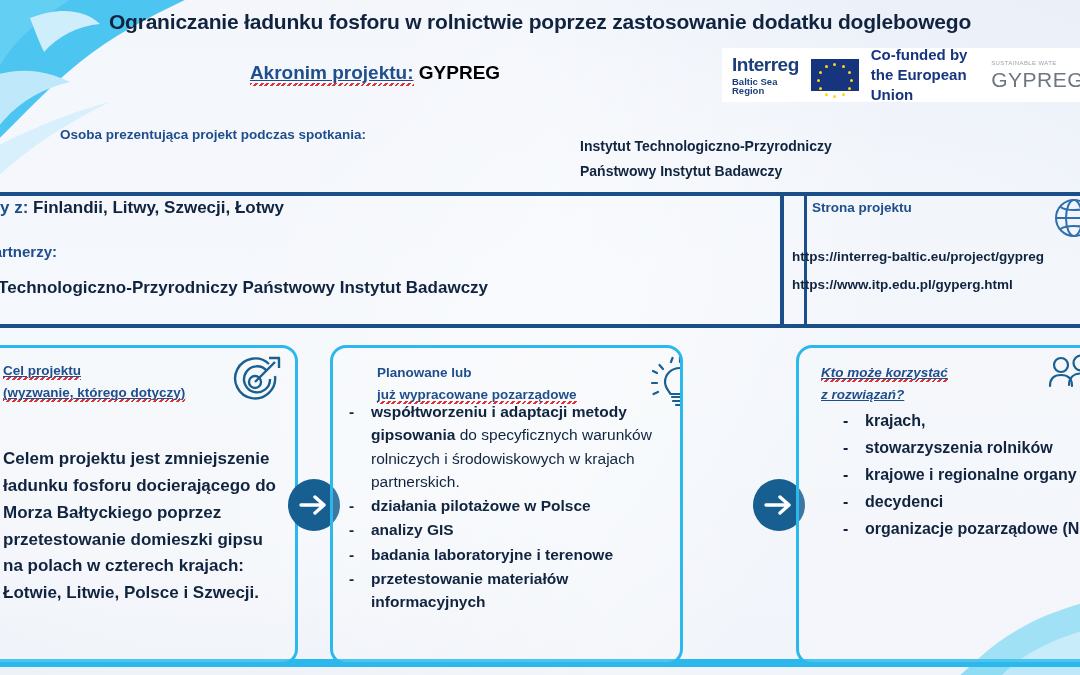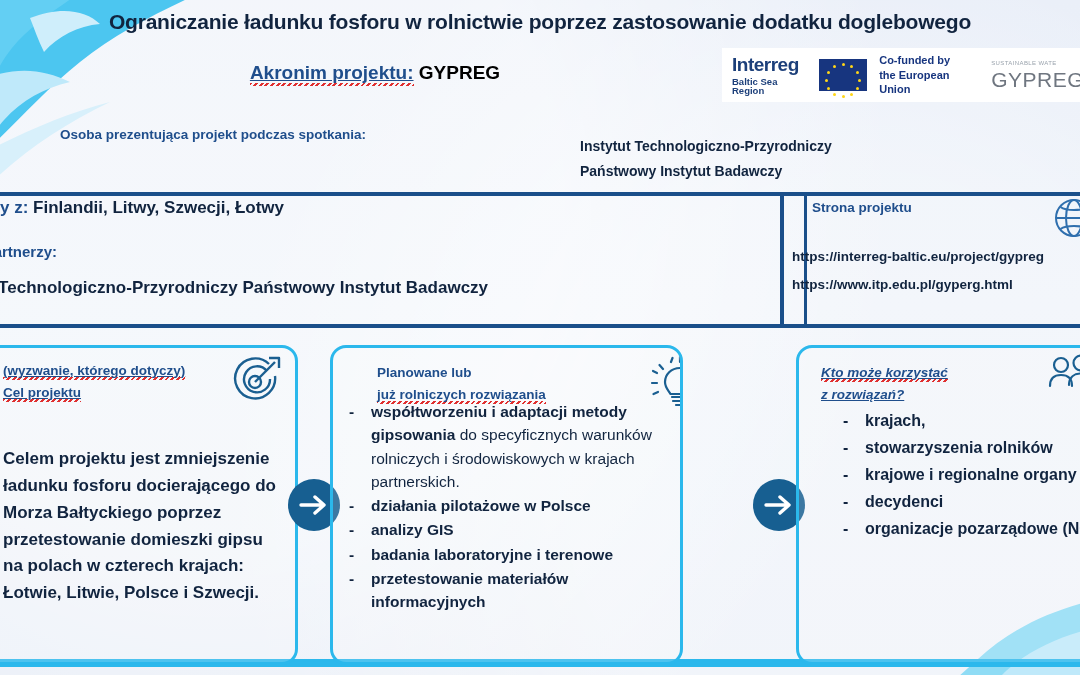--- a/index.html
+++ b/index.html
@@ -42,21 +42,21 @@
 
   .logobar{
     position:absolute;left:722px;top:48px;width:372px;height:54px;
     background:#fff;display:flex;align-items:center;gap:12px;padding:0 10px;box-sizing:border-box;
   }
   .lg-interreg{display:flex;flex-direction:column;line-height:1;}
   .lg-interreg .a{font-size:19px;font-weight:bold;color:#1c3f7a;letter-spacing:-.5px;}
   .lg-interreg .b{font-size:9.5px;font-weight:bold;color:#1c3f7a;margin-top:3px;}
   .euflag{width:48px;height:32px;background:#17357f;position:relative;flex:none;}
   .euflag i{position:absolute;width:3px;height:3px;background:#ffd617;border-radius:50%;}
-  .lg-eu{font-size:11px;font-weight:bold;color:#17357f;line-height:1.35;}
+  .lg-eu{font-size:15px;font-weight:bold;color:#17357f;line-height:1.35;}
   .lg-gyp{display:flex;flex-direction:column;line-height:1;margin-left:2px;}
   .lg-gyp .s{font-size:6px;color:#9aa3ad;letter-spacing:.4px;white-space:nowrap;}
   .lg-gyp .g{font-size:21px;color:#6f7680;letter-spacing:.5px;margin-top:3px;white-space:nowrap;}
 
   .presenter-label{position:absolute;left:60px;top:127px;font-size:13.5px;font-weight:bold;color:#1f4e8c;}
   .presenter-name{position:absolute;left:580px;top:126px;font-size:14px;font-weight:bold;color:#11243f;line-height:1.75;margin-top:8px;}
 
   
   .band{position:absolute;left:0;right:0;top:192px;height:136px;}
   .band .rule{position:absolute;left:0;right:0;height:4px;background:#1a4f8a;}
@@ -207,22 +207,22 @@
       <circle cx="22" cy="22" r="18"></circle>
       <ellipse cx="22" cy="22" rx="8" ry="18"></ellipse>
       <line x1="4" y1="22" x2="40" y2="22"></line>
       <path d="M8.5 11 C14 15 30 15 35.5 11"></path>
       <path d="M8.5 33 C14 29 30 29 35.5 33"></path>
     </g>
   </svg>
 
   <div class="card" id="card1">
     <div class="card-head">
+      <div><span class="sq"><u>Cel projektu</u></span></div>
       <div><span class="sq"><u>(wyzwanie, którego dotyczy)</u></span></div>
-      <div><span class="sq"><u>Cel projektu</u></span></div>
     </div>
     <svg class="card-icon" width="56" height="52" viewBox="0 0 56 52">
       <g fill="none" stroke="#1a5f91" stroke-width="2.4">
         <path d="M40 10 A20 20 0 1 0 46 22"></path>
         <path d="M38 17 A13 13 0 1 0 41 25"></path>
         <circle cx="26" cy="28" r="6"></circle>
         <path d="M26 28 L46 8"></path>
         <path d="M40 4 L50 4 L50 14" stroke-linejoin="round"></path>
       </g>
     </svg>
@@ -231,21 +231,21 @@
 
   <div class="arrow" id="arrow1">
     <svg width="30" height="22" viewBox="0 0 30 22">
       <path d="M2 11 H24 M16 3 L25 11 L16 19" fill="none" stroke="#fff" stroke-width="3.4" stroke-linecap="round" stroke-linejoin="round"></path>
     </svg>
   </div>
 
   <div class="card" id="card2">
     <div class="card-head">
       <div>Planowane lub</div>
-      <div><span class="sq">już rolniczych rozwiązania</span></div>
+      <div><span class="sq">już wypracowane pozarządowe</span></div>
     </div>
     <svg class="card-icon" width="62" height="56" viewBox="0 0 62 56">
       <g fill="none" stroke="#1a5f91" stroke-width="2.2" stroke-linecap="round">
         <path d="M31 12 C22 12 16 18.5 16 26 C16 31.5 19.5 34.5 21.5 38 L40.5 38 C42.5 34.5 46 31.5 46 26 C46 18.5 40 12 31 12 Z"></path>
         <path d="M23 41 L39 41 M24 45 L38 45 M27 49 L35 49"></path>
         <path d="M31 6 L31 1 M14 13 L10.5 9 M48 13 L51.5 9 M8 27 L3 27 M54 27 L59 27"></path>
         <path d="M22 6 L23.5 2 M40 6 L38.5 2 M8 17 L4 15 M54 17 L58 15 M9 36 L4.5 38 M53 36 L57.5 38"></path>
       </g>
     </svg>
     <ul class="list">

